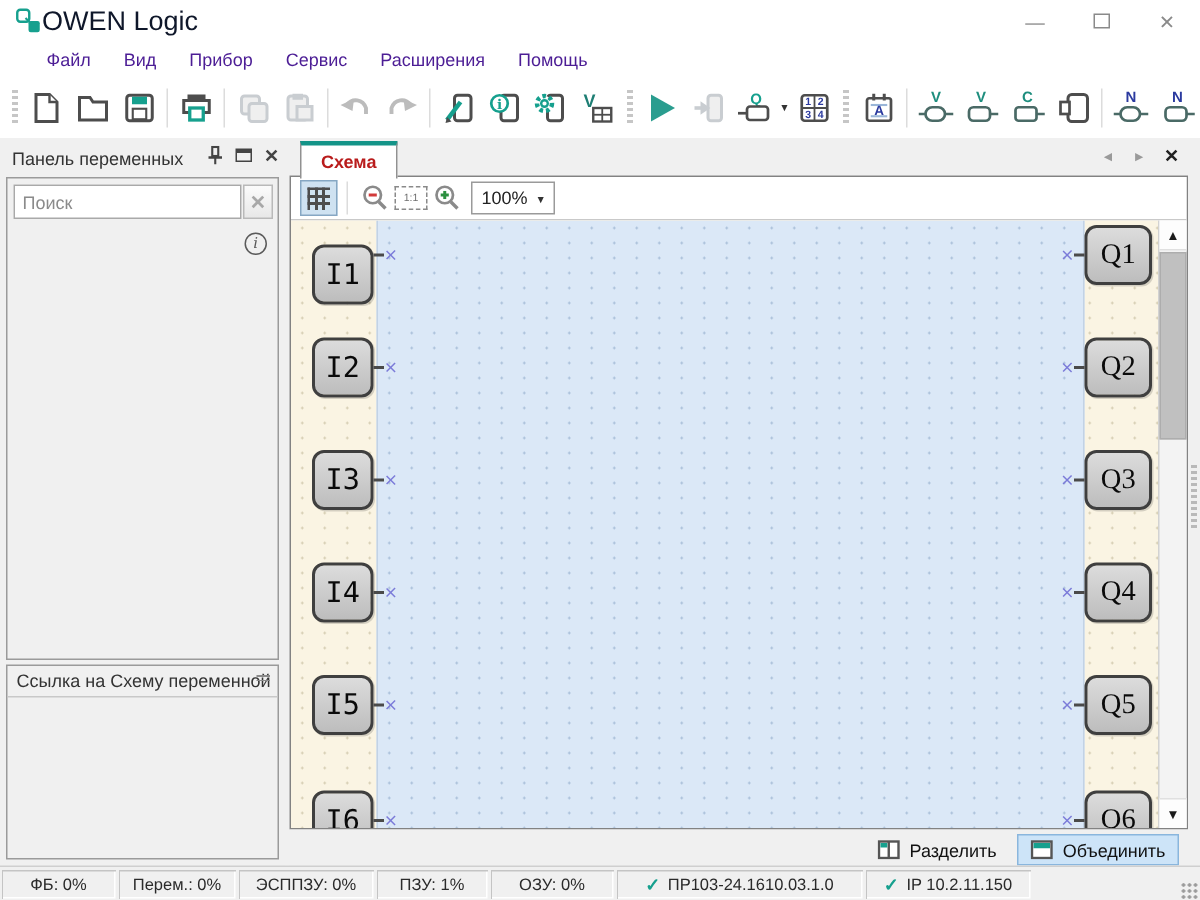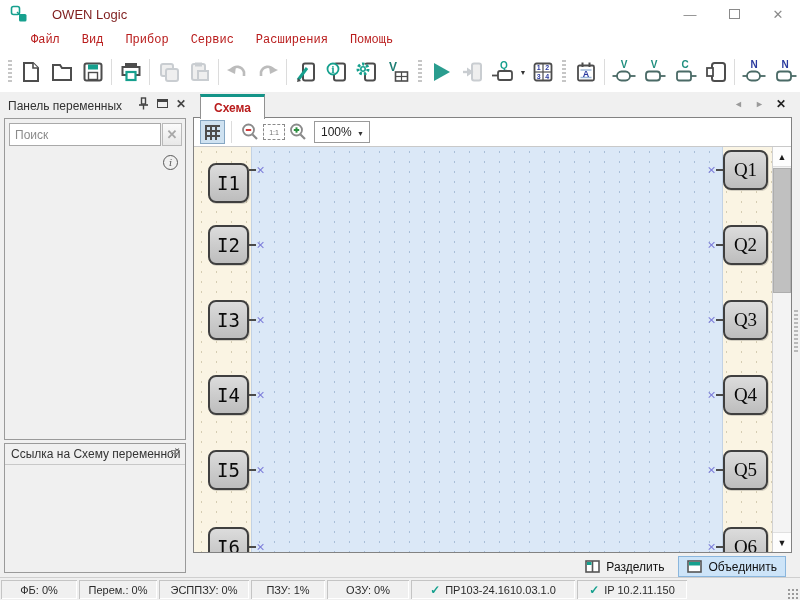--- a/index.html
+++ b/index.html
@@ -4,30 +4,30 @@
 <style>
   * { margin:0; padding:0; box-sizing:border-box; }
   html,body { width:800px; height:600px; overflow:hidden; background:#fff;
               font-family:"Liberation Sans", sans-serif; font-size:12px; color:#222; }
   .app { position:relative; width:800px; height:600px; background:#fff; }
 
   
   .titlebar { position:absolute; left:0; top:0; width:800px; height:28px; background:#fff;
               display:flex; align-items:center; }
   .app-icon { margin-left:10px; width:18px; height:18px; }
-  .title-text { margin-left:24px; color:#7f1d1d; font-size:13px; }
+  .title-text { margin-left:0; color:#0f172a; font-size:18px; }
   .win-btns { position:absolute; right:0; top:0; height:28px; display:flex; }
   .win-btn { width:44px; height:28px; display:flex; align-items:center; justify-content:center;
              color:#8a8a8a; font-size:13px; }
   .maxbox { width:11px; height:10px; border:1px solid #8a8a8a; }
 
   
   .menubar { position:absolute; left:0; top:28px; width:800px; height:24px; background:#fff;
              display:flex; align-items:center; padding-left:20px; }
-  .menu-item { padding:3px 11px; color:#b91c1c;font-family:Liberation Mono, monospace; }
+  .menu-item { padding:3px 11px; color:#4c1d95; }
 
   
   .toolbar { position:absolute; left:0; top:52px; width:800px; height:40px; background:#fff;
              display:flex; align-items:center; padding-left:4px; }
   .grip { width:4px; height:24px; margin:0 4px;
           background:repeating-linear-gradient(to bottom,#c6c6c6 0 2px,transparent 2px 4px); }
   .tsep { width:1px; height:26px; background:#dcdcdc; margin:0 3px; }
   .tb-btn { width:32px; height:32px; display:flex; align-items:center; justify-content:center; }
   .tb-btn.wide { width:42px; }
   .caret { font-size:7px; color:#333; margin-left:1px; }

